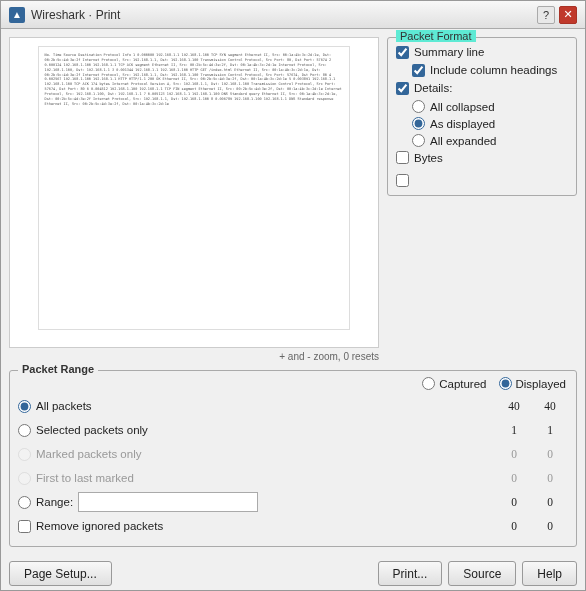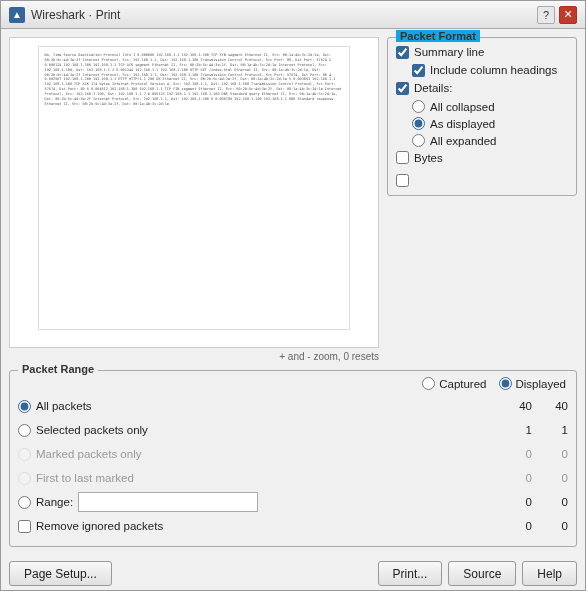--- a/index.html
+++ b/index.html
@@ -153,24 +153,24 @@
       border: 1px solid #aaa;
       border-radius: 3px;
       padding: 8px;
       position: relative;
     }
 
     .group-label {
       position: absolute;
       top: -8px;
       left: 8px;
-      background: #0ea5e9;
+      background: #5eead4;
       padding: 0 4px;
       font-size: 11px;
-      font-weight: 700;
+      font-weight: 400;
       color: #333;
     }
 
     .checkbox-row {
       display: flex;
       align-items: flex-start;
       gap: 5px;
       margin-bottom: 5px;
     }
 
@@ -316,23 +316,24 @@
       height: 13px;
       accent-color: #336699;
     }
 
     .range-row-label input[type="radio"]:disabled {
       opacity: 0.5;
     }
 
     .range-num {
       width: 36px;
-      text-align: right;
-      font-size: 11.5px;
-      color: #222;
+      text-align: center;
+      font-size: 11.5px;
+      color: #222;
+      font-family: Liberation Serif, serif;
     }
 
     .range-num.disabled {
       color: #999;
     }
 
     .range-input {
       width: 180px;
       height: 20px;
       border: 1px solid #aaa;

